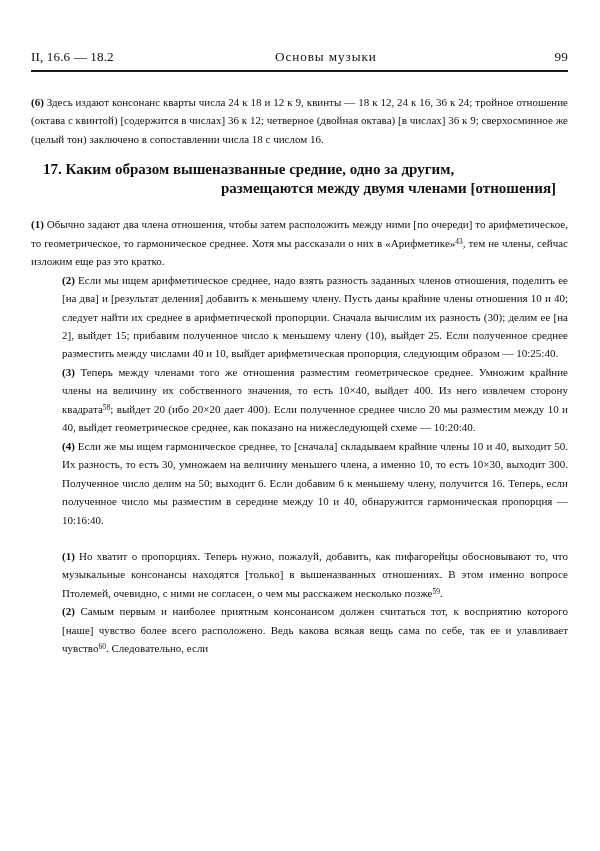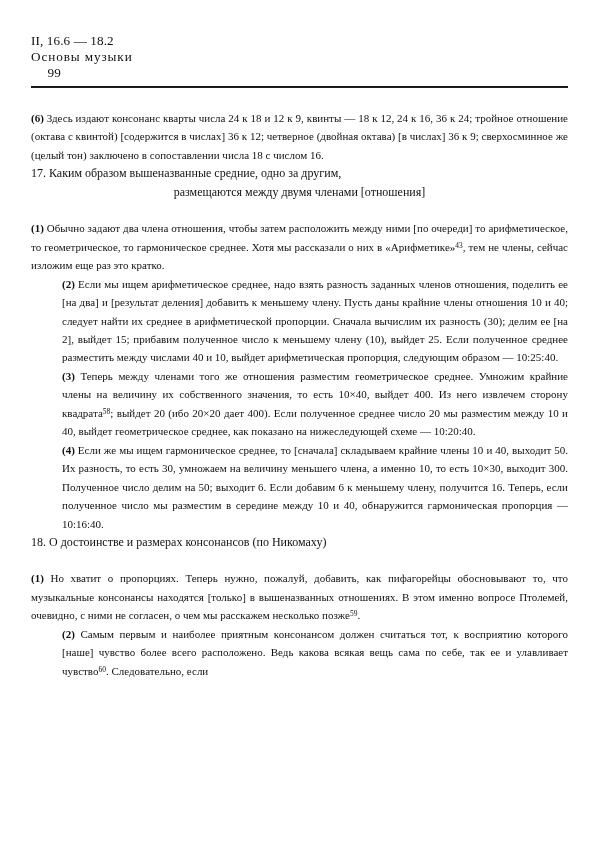--- a/index.html
+++ b/index.html
@@ -32,23 +32,22 @@
     width: 537px;
   }
 
   
   .running-head {
     display: flex;
     align-items: baseline;
     justify-content: space-between;
     font-size: 13.2px;
     letter-spacing: 0.1px;
-    padding-top: 33px;
+    padding-top: 49px;
     white-space: nowrap;
-    flex-direction: column;
   }
 
   .rh-left {
     flex: 0 0 auto;
     text-align: left;
   }
 
   .rh-center {
     flex: 1 1 auto;
     text-align: center;
@@ -90,24 +89,24 @@
 
   .para-gap {
     margin-top: 18px !important;
   }
 
   .bold-lead {
     font-weight: bold;
   }
 
   h2.section-head {
-    margin: 0;
-    font-size: 12px;
+    margin: 12px;
+    font-size: 15px;
     line-height: 18.45px;
-    font-weight: normal;
+    font-weight: bold;
     text-align: justify;
     text-justify: inter-word;
   }
 
   h2.section-head > span.stretch-line {
     display: block;
     text-align: justify;
   }
 
   .head-block-17 {
@@ -138,32 +137,31 @@
       <span class="rh-right">99</span>
     </div>
     <div class="head-rule"></div>
 
     <div class="body-text">
 
       <p class="para"><span class="bold-lead">(6)</span><span> Здесь издают консонанс кварты числа 24 к 18 и 12 к 9, квинты — 18 к 12, 24 к 16, 36 к 24; тройное отношение (октава с квинтой) [содержится в числах] 36 к 12; четверное (двойная октава) [в числах] 36 к 9; сверхосминное же (целый тон) заключено в сопоставлении числа 18 с числом 16.</span></p>
 
       <h2 class="section-head head-block-17">
         <span class="stretch-line">17. Каким образом вышеназванные средние, одно за другим,</span>
-        <span class="stretch-line" style="text-align:center">размещаются между двумя членами [отношения]</span>
+        <span class="stretch-line" style="text-align:right">размещаются между двумя членами [отношения]</span>
       </h2>
 
       <p class="para para-gap"><span class="bold-lead">(1)</span><span> Обычно задают два члена отношения, чтобы затем расположить между ними [по очереди] то арифметическое, то геометрическое, то гармоническое среднее. Хотя мы рассказали о них в «Арифметике»</span><sup>43</sup><span>, тем не члены, сейчас изложим еще раз это кратко.</span></p>
 
       <p class="para"><span class="bold-lead">(2)</span><span> Если мы ищем арифметическое среднее, надо взять разность заданных членов отношения, поделить ее [на два] и [результат деления] добавить к меньшему члену. Пусть даны крайние члены отношения 10 и 40; следует найти их среднее в арифметической пропорции. Сначала вычислим их разность (30); делим ее [на 2], выйдет 15; прибавим полученное число к меньшему члену (10), выйдет 25. Если полученное среднее разместить между числами 40 и 10, выйдет арифметическая пропорция, следующим образом — 10:25:40.</span></p>
 
       <p class="para"><span class="bold-lead">(3)</span><span> Теперь между членами того же отношения разместим геометрическое среднее. Умножим крайние члены на величину их собственного значения, то есть 10×40, выйдет 400. Из него извлечем сторону квадрата</span><sup>58</sup><span>; выйдет 20 (ибо 20×20 дает 400). Если полученное среднее число 20 мы разместим между 10 и 40, выйдет геометрическое среднее, как показано на нижеследующей схеме — 10:20:40.</span></p>
 
       <p class="para"><span class="bold-lead">(4)</span><span> Если же мы ищем гармоническое среднее, то [сначала] складываем крайние члены 10 и 40, выходит 50. Их разность, то есть 30, умножаем на величину меньшего члена, а именно 10, то есть 10×30, выходит 300. Полученное число делим на 50; выходит 6. Если добавим 6 к меньшему члену, получится 16. Теперь, если полученное число мы разместим в середине между 10 и 40, обнаружится гармоническая пропорция — 10:16:40.</span></p>
 
-      <h2 class="section-head head-block-18"><span>18. О достоинстве и размерах консонансов (по Никомаху)</span></h2>
 
       <p class="para para-gap"><span class="bold-lead">(1)</span><span> Но хватит о пропорциях. Теперь нужно, пожалуй, добавить, как пифагорейцы обосновывают то, что музыкальные консонансы находятся [только] в вышеназванных отношениях. В этом именно вопросе Птолемей, очевидно, с ними не согласен, о чем мы расскажем несколько позже</span><sup>59</sup><span>.</span></p>
 
       <p class="para"><span class="bold-lead">(2)</span><span> Самым первым и наиболее приятным консонансом должен считаться тот, к восприятию которого [наше] чувство более всего расположено. Ведь какова всякая вещь сама по себе, так ее и улавливает чувство</span><sup>60</sup><span>. Следовательно, если</span></p>
 
     </div>
   </div>
 </div>
 
 </body></html>

